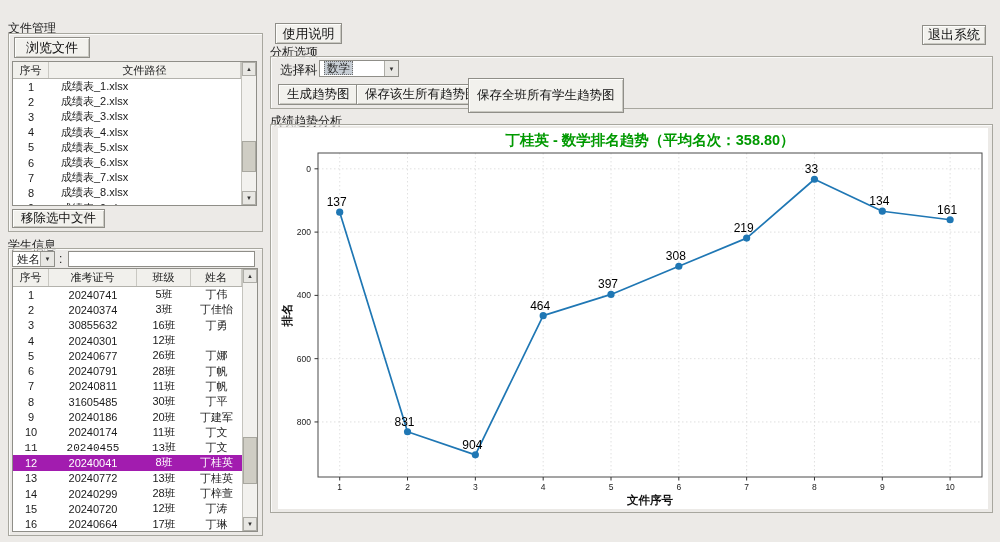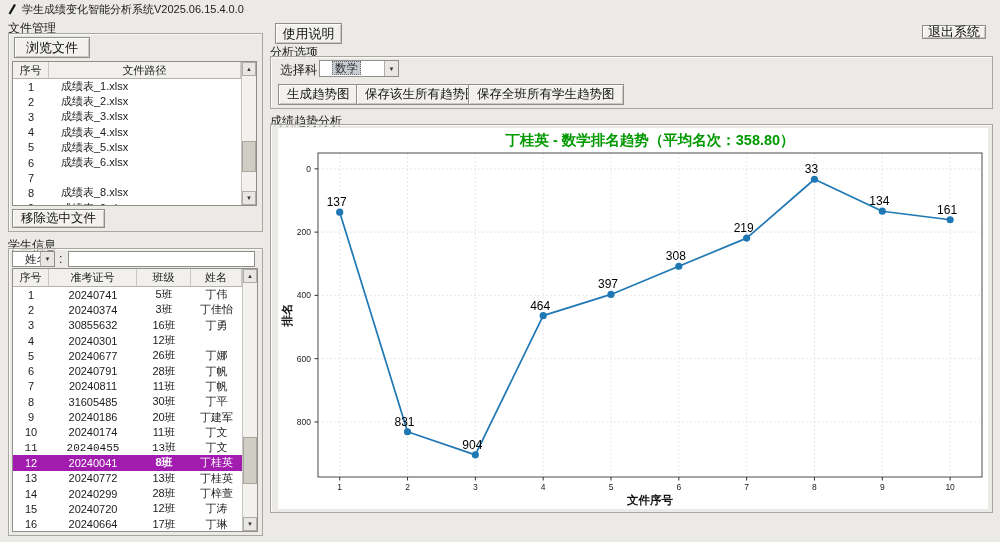--- a/index.html
+++ b/index.html
@@ -20,41 +20,35 @@
   .tbl .tr{display:flex;background:#fff;}
   .tbl .td{box-sizing:border-box;display:flex;align-items:center;justify-content:center;overflow:hidden;white-space:nowrap;}
   .tbl .tr.selected{background:#a21caf;color:#fff;}
   
   .sb{position:absolute;top:0;right:0;width:15px;bottom:0;background:#f2f1ee;border-left:1px solid #c4c3bd;box-sizing:border-box;}
   .sb-btn{position:absolute;left:0;width:14px;height:14px;background:#e8e7e3;border:1px solid #aeada7;box-sizing:border-box;font-size:6px;display:flex;align-items:center;justify-content:center;color:#333;}
   .sb-up{top:0;} .sb-down{bottom:0;}
   .sb-thumb{position:absolute;left:0;width:14px;background:#cfcdc4;border:1px solid #a8a79f;box-sizing:border-box;}
   
   .combo{position:absolute;background:#fff;border:1px solid #8f8e88;box-sizing:border-box;display:flex;align-items:center;font-size:11.5px;}
-  .combo .val{flex:1;padding-left:12px;overflow:hidden;white-space:nowrap;}
+  .combo .val{flex:1;padding-left:4px;overflow:hidden;white-space:nowrap;}
   .combo .arrowbox{width:13px;align-self:stretch;background:#e8e7e3;border-left:1px solid #aeada7;display:flex;align-items:center;justify-content:center;font-size:6px;color:#333;}
   .sel-hi{background:#c6cdd4;border:1px dotted #6b6b6b;color:#2a2a2a;padding:0 2px;}
   .txt-input{position:absolute;background:#fff;border:1px solid #8f8e88;box-sizing:border-box;font-size:11px;padding:0 3px;outline:none;}
   .lbl{position:absolute;font-size:12px;color:#1c1c1c;white-space:nowrap;}
   
   .chart-canvas{position:absolute;left:278px;top:128px;width:710px;height:381px;background:#fff;}
   
   .statusbar{position:absolute;left:268px;top:518px;width:726px;height:15px;border:1px solid #a3a29b;box-shadow:inset 1px 1px 1px rgba(0,0,0,.08);box-sizing:border-box;font-size:11px;display:flex;align-items:center;padding-left:4px;color:#111;background:#eceae7;}
 </style>
 </head>
 <body>
 
 <div id="app">
 
-  <div class="titlebar">
-    <svg width="10" height="12">
-        <path d="M2.5 11 L8 1.5" stroke="#111" stroke-width="2.2"></path>
-      </svg>
-    <span>学生成绩变化智能分析系统V2025.06.15.4.0.0</span>
-  </div>
 
   <span class="gb-label" style="left:8px;top:20px;">文件管理</span>
   <div class="gb" style="left:8px;top:33px;width:255px;height:199px;"></div>
 
   <div class="btn" style="left:14px;top:37px;width:76px;height:21px;">浏览文件</div>
 
   <div class="tbl" id="file-table" style="left:12px;top:61px;width:245px;height:145px;">
       <div class="thead" style="height: 16px;">
         <div class="th" style="width: 36px;">序号</div>
         <div class="th" style="width: 192px;">文件路径</div>
@@ -78,20 +72,21 @@
       <div class="tr" style="height: 15.2px;">
         <div class="td" style="width: 36px;">5</div>
         <div class="td" style="width: 192px; justify-content: flex-start; padding-left: 12px;">成绩表_5.xlsx</div>
       </div>
       <div class="tr" style="height: 15.2px;">
         <div class="td" style="width: 36px;">6</div>
         <div class="td" style="width: 192px; justify-content: flex-start; padding-left: 12px;">成绩表_6.xlsx</div>
       </div>
       <div class="tr" style="height: 15.2px;">
         <div class="td" style="width: 36px;">7</div>
+        <div class="td" style="width: 192px; justify-content: flex-start; padding-left: 12px;">成绩表_7.xlsx</div>
       </div>
       <div class="tr" style="height: 15.2px;">
         <div class="td" style="width: 36px;">8</div>
         <div class="td" style="width: 192px; justify-content: flex-start; padding-left: 12px;">成绩表_8.xlsx</div>
       </div>
       <div class="tr" style="height: 15.2px;">
         <div class="td" style="width: 36px;">9</div>
         <div class="td" style="width: 192px; justify-content: flex-start; padding-left: 12px;">成绩表_9.xlsx</div>
       </div>
       <div class="sb">
@@ -182,21 +177,21 @@
       </div>
       <div class="tr" style="height: 15.3px; font-family: Liberation Mono, monospace;">
         <div class="td" style="width: 36px;">11</div>
         <div class="td" style="width: 88px;">20240455</div>
         <div class="td" style="width: 54px;">13班</div>
         <div class="td" style="width: 51px;">丁文</div>
       </div>
       <div class="tr selected" style="height: 15.3px;">
         <div class="td" style="width: 36px;">12</div>
         <div class="td" style="width: 88px;">20240041</div>
-        <div class="td" style="width: 54px; font-weight: bold;">8班</div>
+        <div class="td" style="width: 54px;">8班</div>
         <div class="td" style="width: 51px;">丁桂英</div>
       </div>
       <div class="tr" style="height: 15.3px;">
         <div class="td" style="width: 36px;">13</div>
         <div class="td" style="width: 88px;">20240772</div>
         <div class="td" style="width: 54px;">13班</div>
         <div class="td" style="width: 51px;">丁桂英</div>
       </div>
       <div class="tr" style="height: 15.3px;">
         <div class="td" style="width: 36px;">14</div>
@@ -217,34 +212,34 @@
         <div class="td" style="width: 51px;">丁琳</div>
       </div>
       <div class="sb">
       <div class="sb-btn sb-up">▲</div>
       <div class="sb-thumb" style="top:64%;height:18%;"></div>
       <div class="sb-btn sb-down">▼</div>
     </div>
   </div>
 
   <div class="btn" style="left:275px;top:23px;width:67px;height:21px;">使用说明</div>
-  <div class="btn" style="left:922px;top:25px;width:64px;height:14px;">退出系统</div>
+  <div class="btn" style="left:922px;top:25px;width:64px;height:20px;">退出系统</div>
 
   <span class="gb-label" style="left:270px;top:44px;">分析选项</span>
   <div class="gb" style="left:270px;top:56px;width:723px;height:53px;"></div>
 
   <span class="lbl" style="left:280px;top:62px;font-size:12.5px;">选择科目:</span>
   <div class="combo" style="left:319px;top:60px;width:80px;height:17px;">
     <span class="val"><span class="sel-hi">数学</span></span>
     <span class="arrowbox">▼</span>
   </div>
 
   <div class="btn small" style="left:278px;top:84px;height:21px;">生成趋势图</div>
   <div class="btn small" style="left:356px;top:84px;height:21px;">保存该生所有趋势图</div>
-  <div class="btn small" style="left:468px;top:84px;height:21px;">保存全班所有学生趋势图</div>
+  <div class="btn small" style="left:468px;top:78px;height:35px;">保存全班所有学生趋势图</div>
 
   <span class="gb-label" style="left:270px;top:113px;">成绩趋势分析</span>
   <div class="gb" style="left:270px;top:124px;width:723px;height:389px;"></div>
 
   <div class="chart-canvas">
     <svg id="chart" width="710" height="381" viewBox="0 0 710 381" style="font-family:&quot;Liberation Sans&quot;,&quot;DejaVu Sans&quot;,sans-serif;">
         <rect x="40" y="25" width="664" height="324" fill="#ffffff"></rect>
         <line x1="40" y1="40.8203125" x2="704" y2="40.8203125" stroke="#d8d8d8" stroke-width="0.8" stroke-dasharray="1.5,2.5"></line>
         <line x1="40" y1="104.1015625" x2="704" y2="104.1015625" stroke="#d8d8d8" stroke-width="0.8" stroke-dasharray="1.5,2.5"></line>
         <line x1="40" y1="167.3828125" x2="704" y2="167.3828125" stroke="#d8d8d8" stroke-width="0.8" stroke-dasharray="1.5,2.5"></line>

